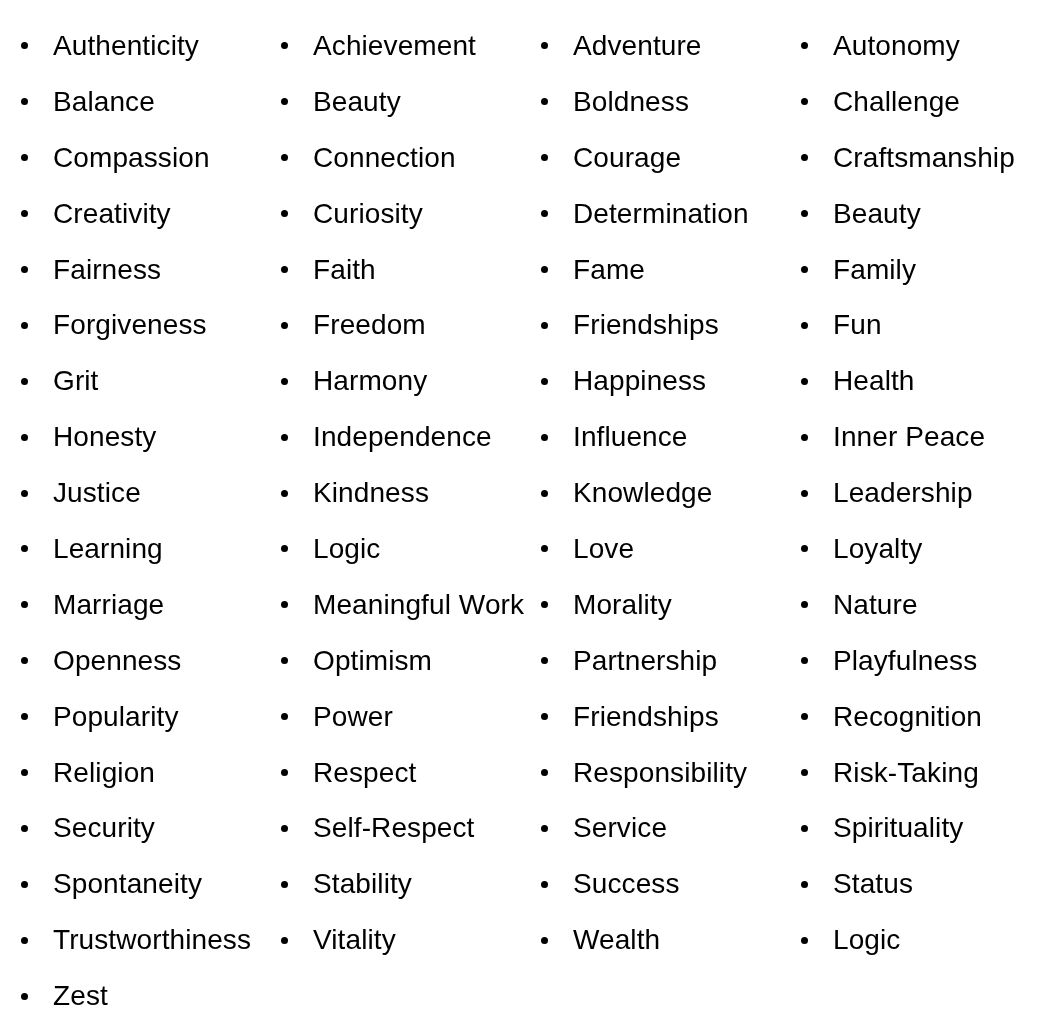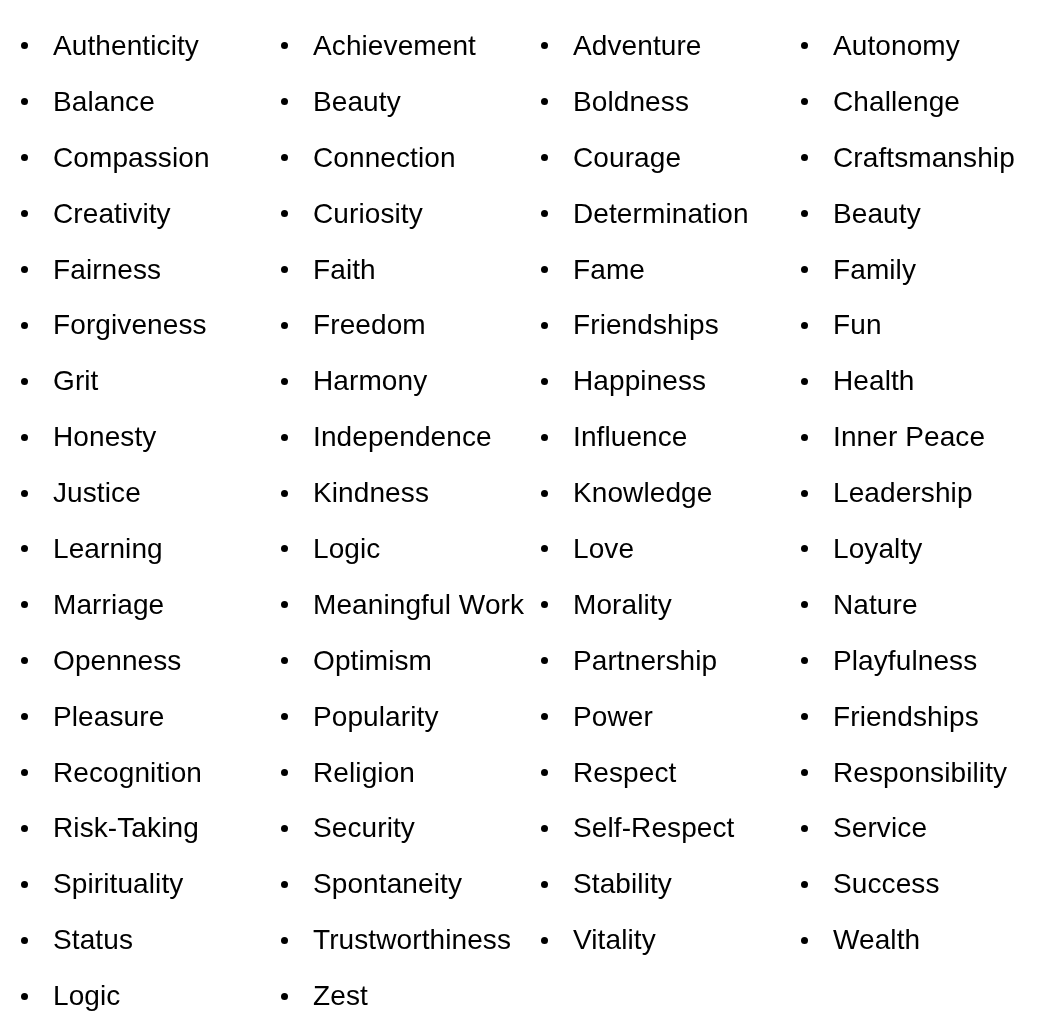--- a/index.html
+++ b/index.html
@@ -247,24 +247,20 @@
     <div class="value-item">
       <span class="bullet-icon"></span>
       <span class="value-label">Partnership</span>
     </div>
     <div class="value-item">
       <span class="bullet-icon"></span>
       <span class="value-label">Playfulness</span>
     </div>
     <div class="value-item">
       <span class="bullet-icon"></span>
-      <span class="value-label">Pleasure</span>
-    </div>
-    <div class="value-item">
-      <span class="bullet-icon"></span>
       <span class="value-label">Popularity</span>
     </div>
     <div class="value-item">
       <span class="bullet-icon"></span>
       <span class="value-label">Power</span>
     </div>
     <div class="value-item">
       <span class="bullet-icon"></span>
       <span class="value-label">Friendships</span>
     </div>

